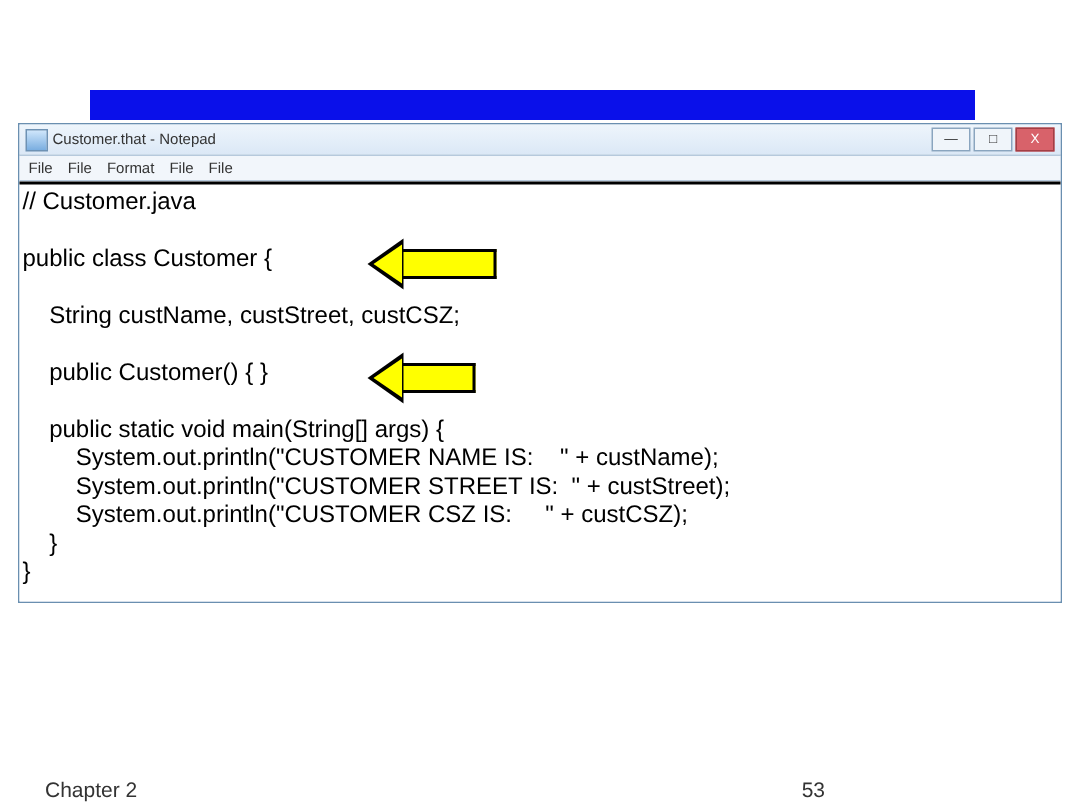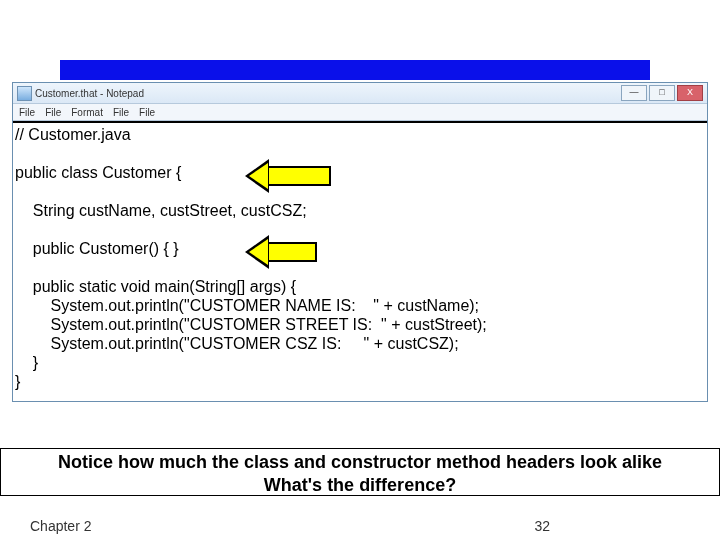--- a/index.html
+++ b/index.html
@@ -225,23 +225,19 @@
       </div>
 
       <div class="arrow" style="left:254px; top:119px;">
         <div class="arrow-head"></div>
         <div class="arrow-body" style="width:48px;"></div>
       </div>
 
     </div>
   </div>
 
-  <div class="bottom-band">
-    <div>Notice how much the class and constructor method headers look alike</div>
-    <div>What's the difference?</div>
-  </div>
 
   <div class="footer">
     <span>Chapter 2</span>
-    <span>32</span>
+    <span>53</span>
   </div>
 
 </div>
 
 </body></html>

